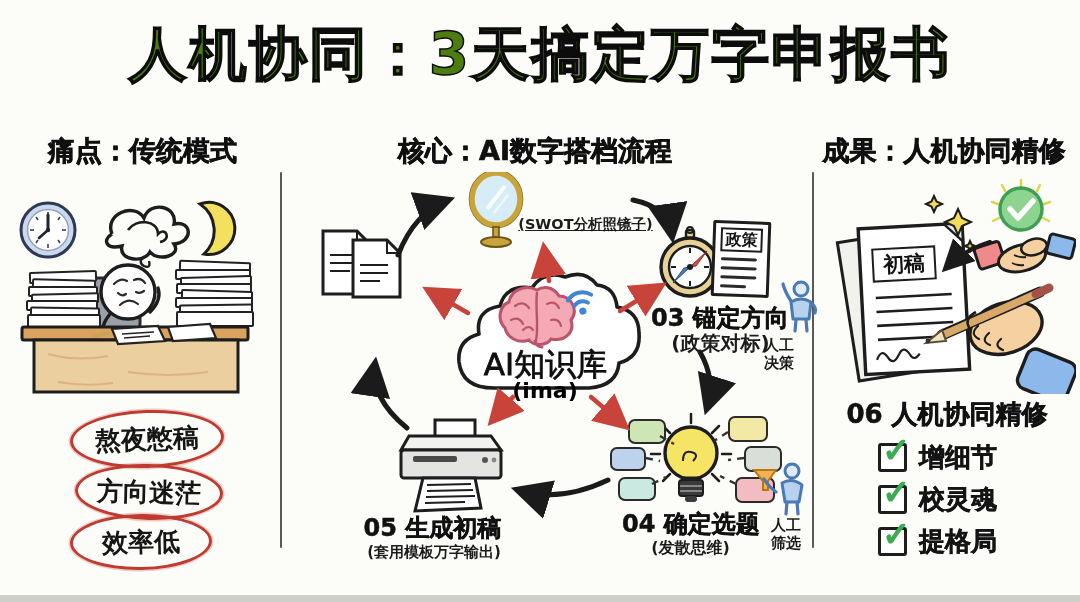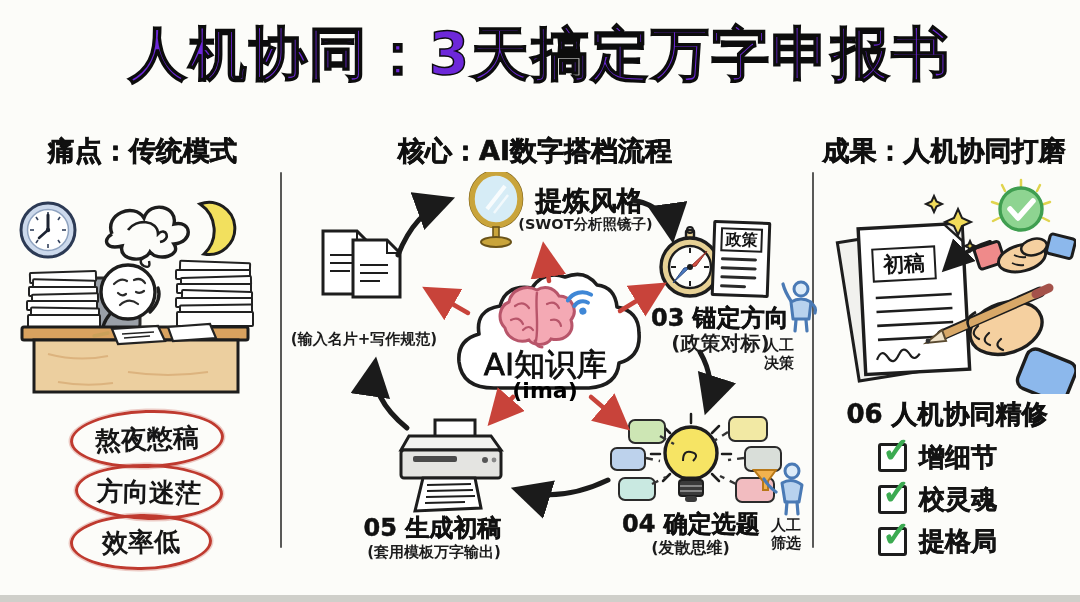--- a/index.html
+++ b/index.html
@@ -3,21 +3,21 @@
 <meta charset="utf-8">
 <style>
   html,body{margin:0;padding:0;background:#ffffff;}
   #canvas{
     position:relative;width:1080px;height:602px;overflow:hidden;
     background:#fcfcf9;font-family:"DejaVu Sans",sans-serif;color:#111;
   }
   .abs{position:absolute;}
   #main-title{
     top:16px;left:0;width:100%;text-align:center;
-    font-size:58px;font-weight:900;letter-spacing:2px;color:#6d28d9;
+    font-size:58px;font-weight:900;letter-spacing:2px;color:#4d7c0f;
     -webkit-text-stroke:1.5px #0c0c0c;
   }
   .sec-header{
     font-size:27px;font-weight:900;text-align:center;color:#101010;
     -webkit-text-stroke:.7px #101010;white-space:nowrap;
   }
   .divider{width:2px;background:#3c3c3c;opacity:.85;border-radius:2px;}
   
   .oval{
     border:3.5px solid #bf3a2f;border-radius:50%;
@@ -67,21 +67,21 @@
 </style>
 </head>
 <body>
 
 <div id="canvas">
 
   <div id="main-title" class="abs">人机协同：3天搞定万字申报书</div>
 
   <div class="sec-header abs" style="left:385px;top:133px;width:300px;">核心：AI数字搭档流程</div>
   <div class="sec-header abs" style="left:30px;top:133px;width:225px;">痛点：传统模式</div>
-  <div class="sec-header abs" style="left:818px;top:133px;width:252px;">成果：人机协同打磨</div>
+  <div class="sec-header abs" style="left:818px;top:133px;width:252px;">成果：人机协同精修</div>
 
   <div class="divider abs" style="left:280px;top:172px;height:376px;"></div>
   <div class="divider abs" style="left:812px;top:172px;height:376px;"></div>
 
   <svg class="abs" style="left:8px;top:196px;" width="252" height="204" viewBox="0 0 252 204">
 
     <g>
       <circle cx="40" cy="34" r="27" fill="#ccd9ec" stroke="#2c3a55" stroke-width="3"></circle>
       <circle cx="40" cy="34" r="20.5" fill="#ffffff" stroke="#8fa3c0" stroke-width="1.5"></circle>
       <g stroke="#33415c" stroke-width="1.6">
@@ -177,32 +177,30 @@
         <line x1="10" y1="43" x2="30" y2="43"></line>
       </g>
     <path d="M33 12 h34 l13 13 v44 h-47 z" fill="#fff" stroke="#1d1d1d" stroke-width="3"></path>
     <path d="M67 12 v13 h13" fill="none" stroke="#1d1d1d" stroke-width="2"></path>
     <g stroke="#1d1d1d" stroke-width="2">
         <line x1="40" y1="37" x2="68" y2="37"></line>
         <line x1="40" y1="45" x2="68" y2="45"></line>
         <line x1="40" y1="53" x2="60" y2="53"></line>
       </g>
   </svg>
-  <div class="step-note abs" style="left:270px;top:330px;width:188px;">(输入名片+写作规范)</div>
 
   <svg class="abs" style="left:467px;top:172px;" width="58" height="78" viewBox="0 0 58 78">
     <ellipse cx="29" cy="27" rx="26.5" ry="28.5" fill="none" stroke="#7a5f18" stroke-width="1.6"></ellipse>
     <ellipse cx="29" cy="27" rx="24" ry="26" fill="#d6ecf6" stroke="#c9a43b" stroke-width="5.5"></ellipse>
     <line x1="20" y1="37" x2="38" y2="14" stroke="#ffffff" stroke-width="4" opacity=".85"></line>
     <line x1="27" y1="41" x2="41" y2="23" stroke="#ffffff" stroke-width="2.4" opacity=".7"></line>
     <rect x="26" y="55" width="6" height="12" fill="#c9a43b" stroke="#6a5318" stroke-width="1.6"></rect>
     <ellipse cx="29" cy="70" rx="15" ry="5" fill="#c9a43b" stroke="#6a5318" stroke-width="2"></ellipse>
   </svg>
-  <div class="step-label abs" style="left:522px;top:183px;width:135px;font-size:27px;">提炼风格</div>
-  <div class="step-note abs" style="left:503px;top:215px;width:165px;font-size:14.5px;">(SWOT分析照镜子)</div>
+  <div class="step-note abs" style="left:503px;top:215px;width:165px;font-size:14.5px;text-decoration:underline;">(SWOT分析照镜子)</div>
 
   <svg class="abs" style="left:655px;top:226px;" width="70" height="74" viewBox="0 0 70 74">
     <rect x="31" y="4" width="8" height="8" rx="2" fill="#e7d195" stroke="#1d1d1d" stroke-width="2.4"></rect>
     <circle cx="35" cy="4" r="3" fill="none" stroke="#1d1d1d" stroke-width="2"></circle>
     <circle cx="35" cy="41" r="29" fill="#e7d195" stroke="#1d1d1d" stroke-width="3.4"></circle>
     <circle cx="35" cy="41" r="21" fill="#fdfdfb" stroke="#1d1d1d" stroke-width="2.4"></circle>
     <g stroke="#1d1d1d" stroke-width="2">
         <line x1="35" y1="22" x2="35" y2="27"></line>
         <line x1="35" y1="55" x2="35" y2="60"></line>
         <line x1="16" y1="41" x2="21" y2="41"></line>

